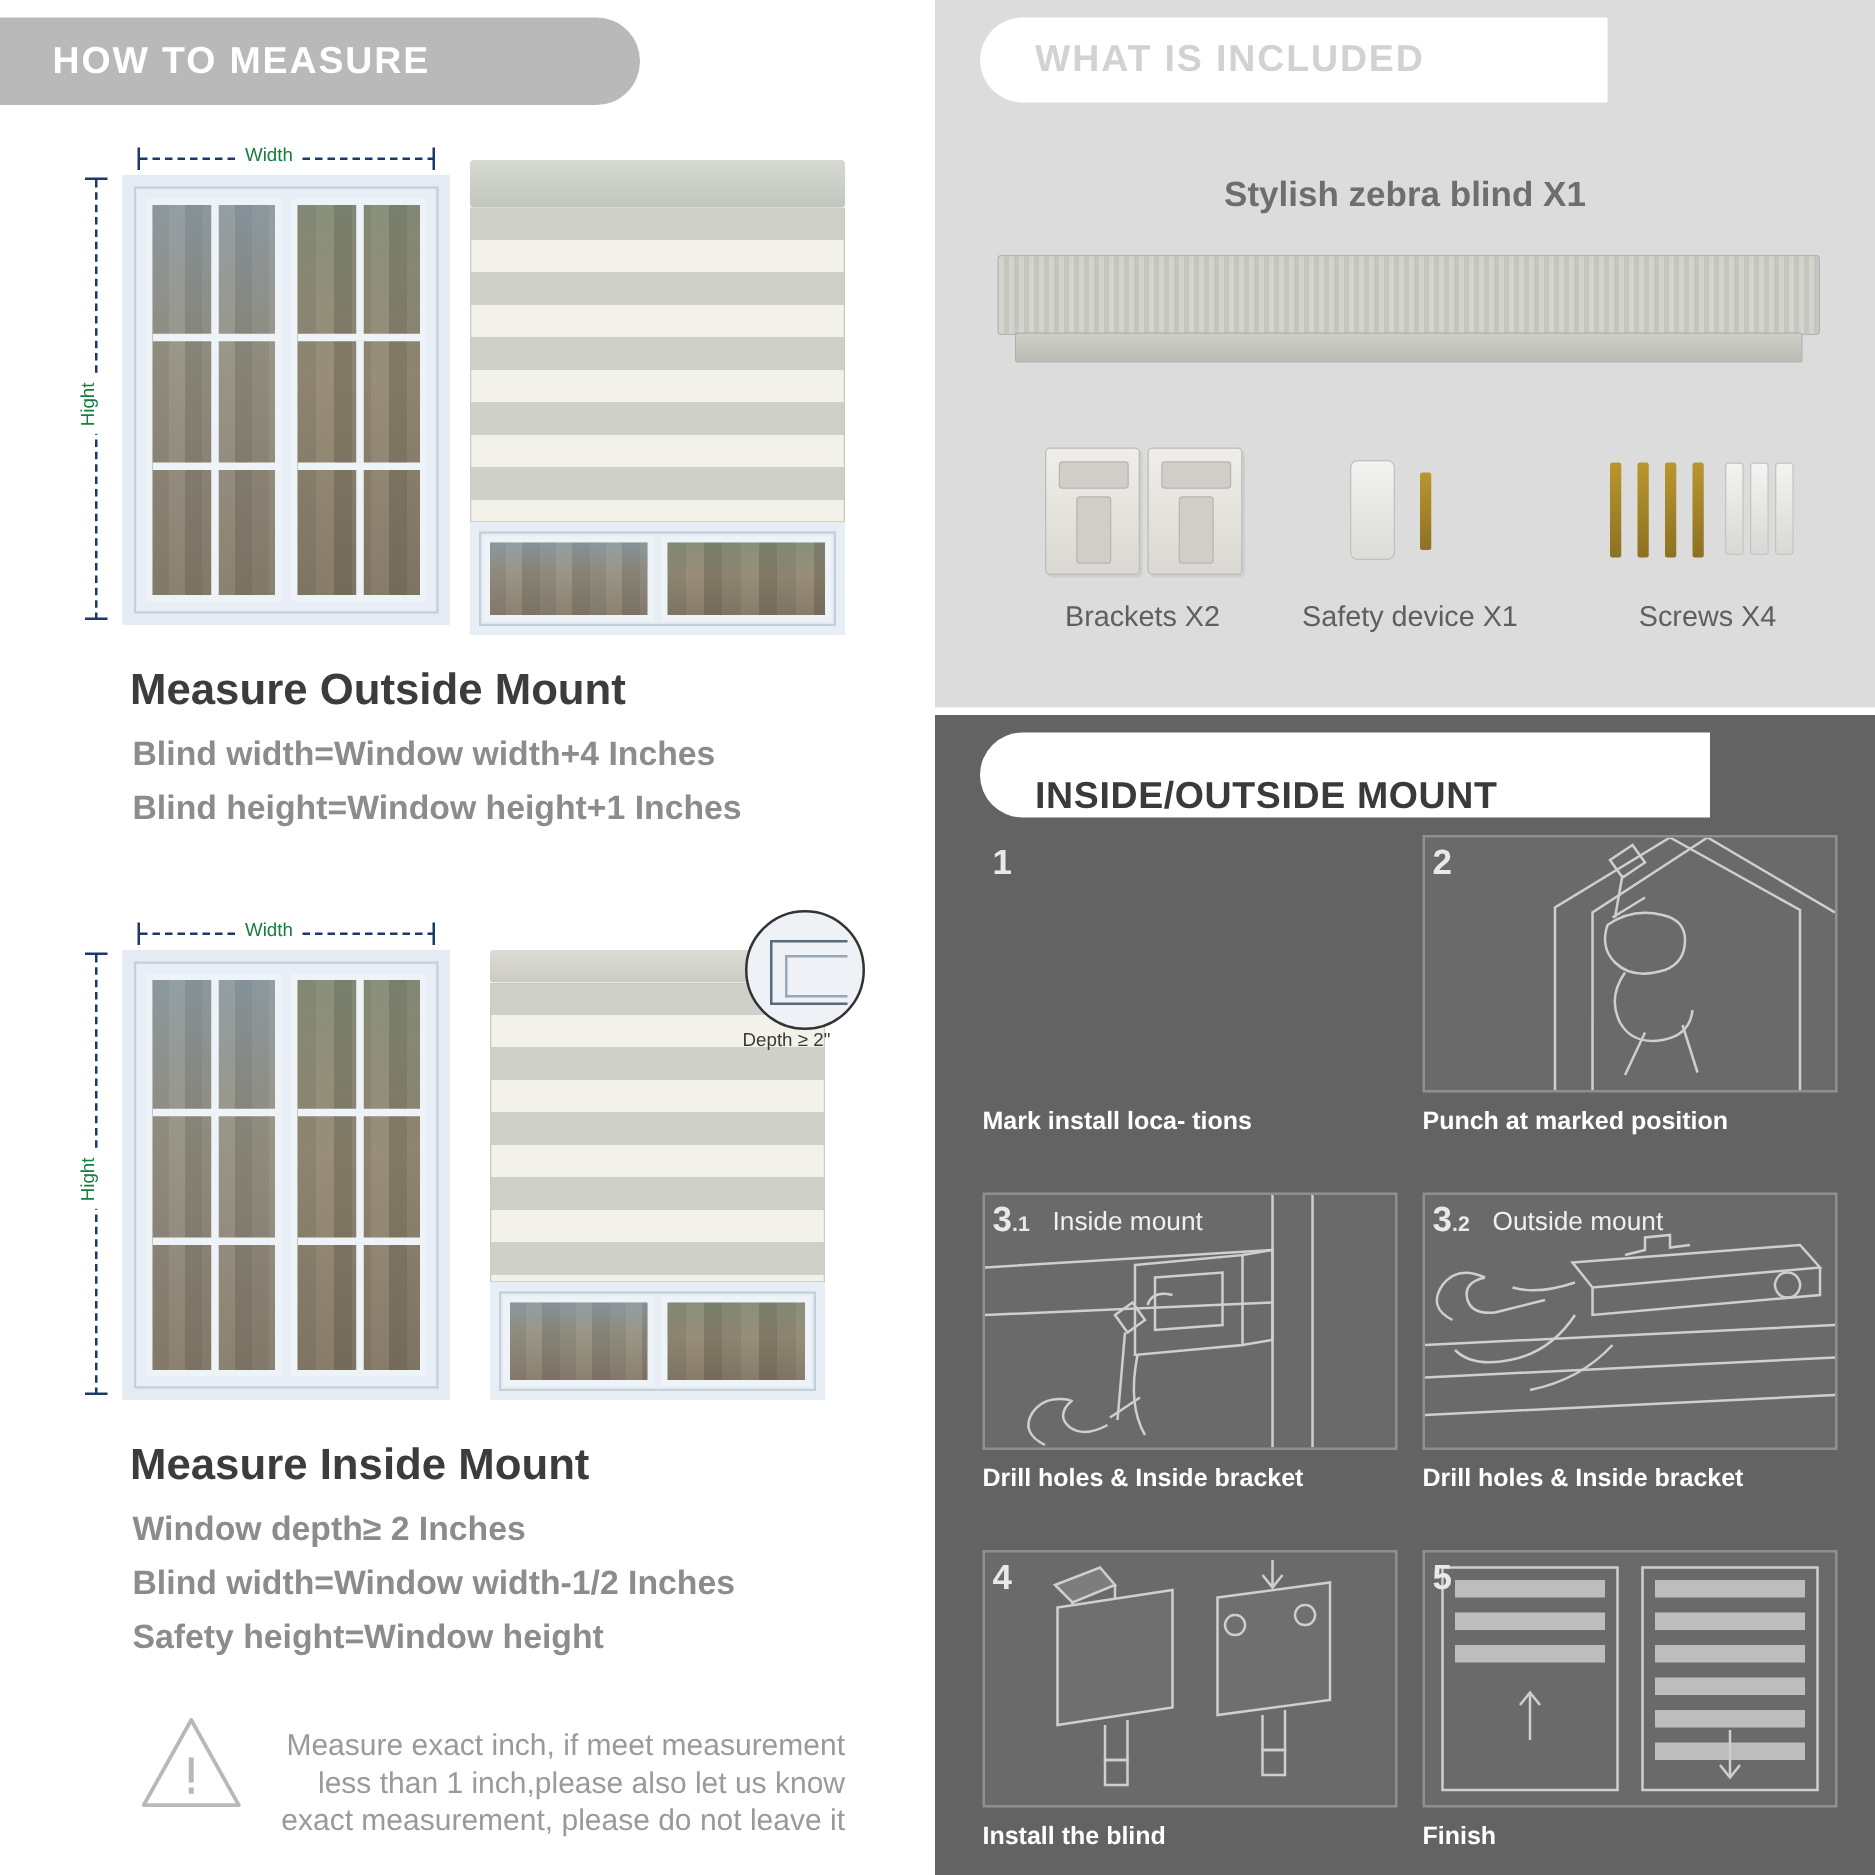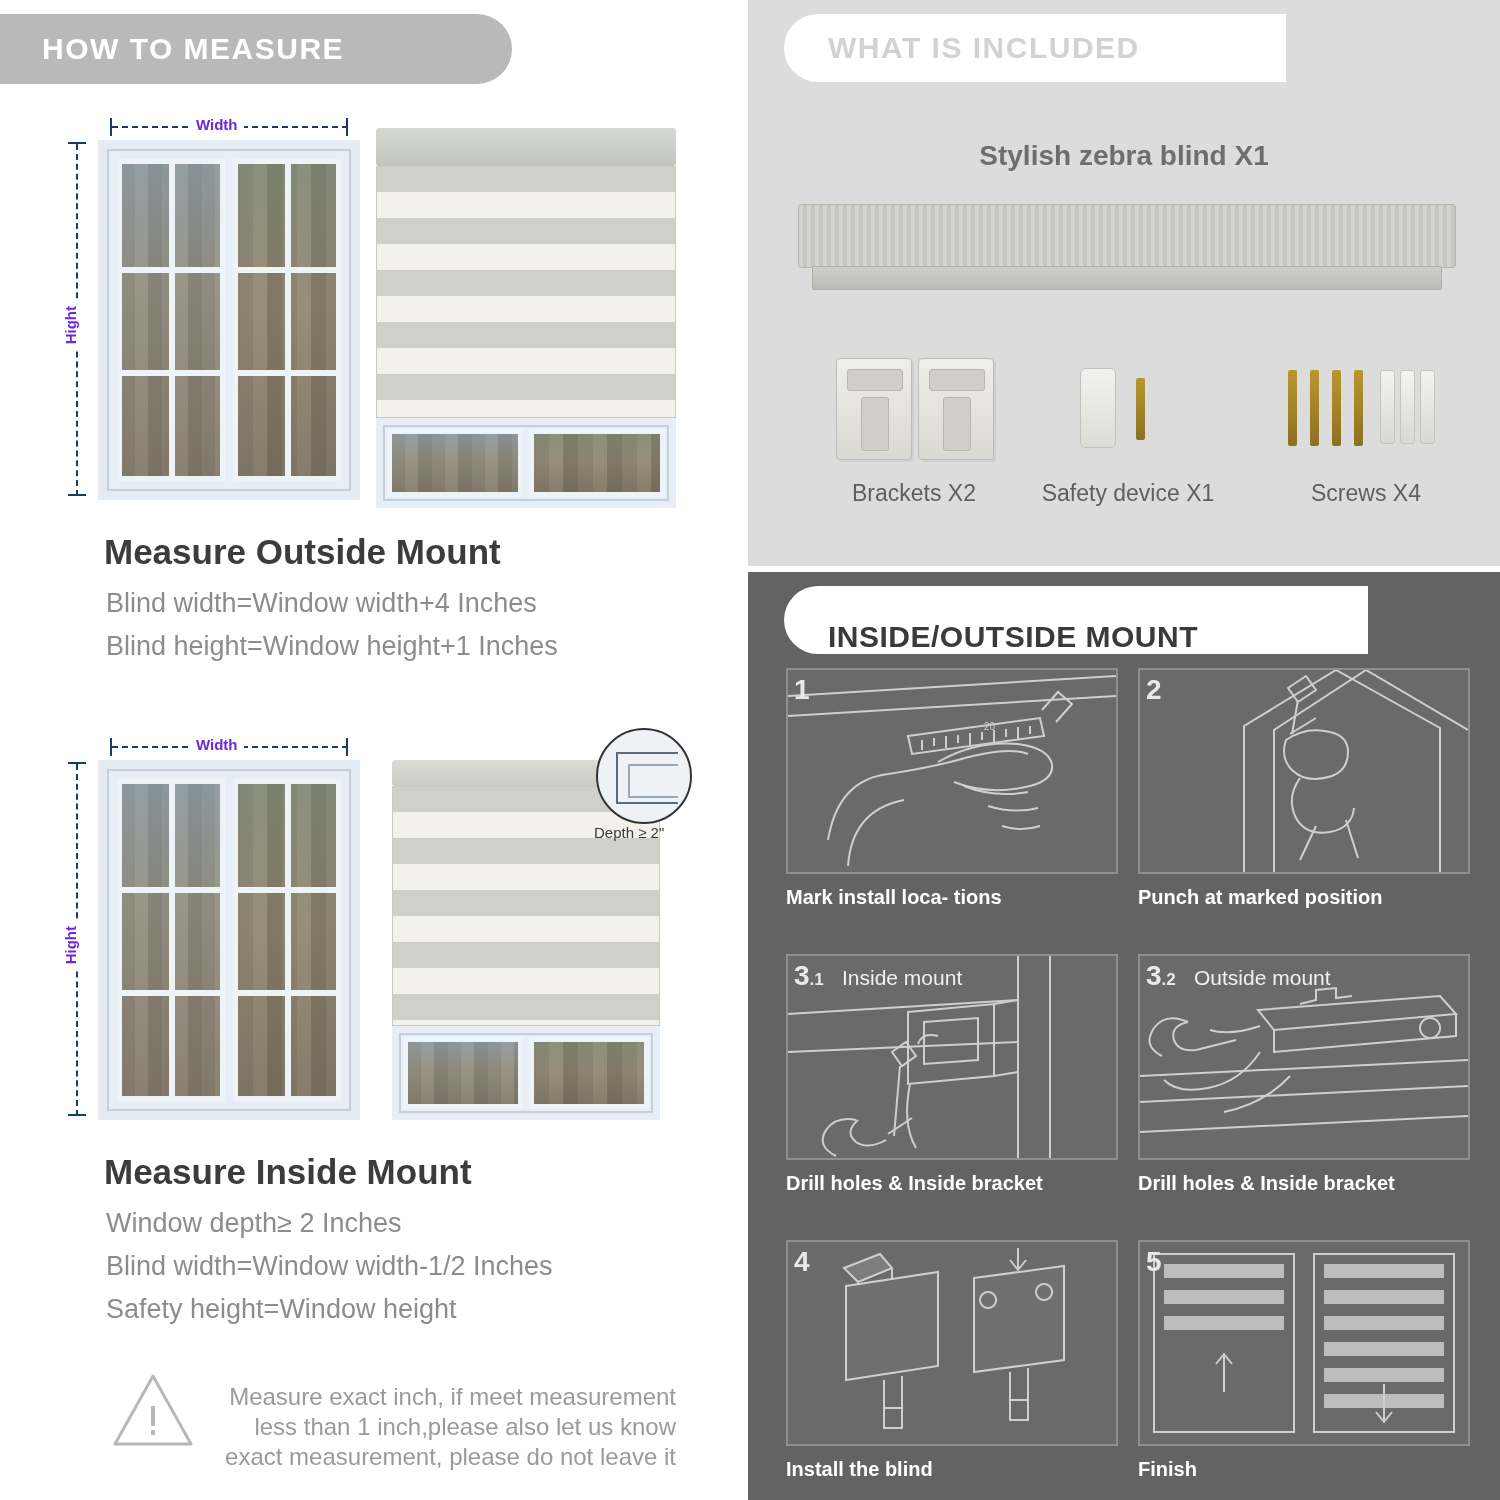--- a/index.html
+++ b/index.html
@@ -63,24 +63,24 @@
   .blind .fabric{position:absolute;left:0;width:100%;
     background:repeating-linear-gradient(180deg,#cfd0c8 0 26px,#f2f1ea 26px 52px);
     box-shadow:0 0 0 1px #c9cac2 inset;}
   .blind .winbelow{position:absolute;left:0;width:100%;
     background:#e8eef5;border:7px solid #e8eef5;box-sizing:border-box;box-shadow:0 0 0 2px #c5cfda inset;}
 
   
   .dim-h{position:absolute;height:1px;border-top:2px dashed #1b3a6b;}
   .dim-v{position:absolute;width:1px;border-left:2px dashed #1b3a6b;}
   .tick{position:absolute;background:#1b3a6b;}
-  .dim-label{position:absolute;font-size:15px;color:#6d28d9;background:#fff;padding:0 6px;font-weight:bold;}
+  .dim-label{position:absolute;font-size:15px;color:#15803d;background:#fff;padding:0 6px;font-weight:normal;}
 
   .m-title{position:absolute;font-size:35px;color:#3c3c3c;font-weight:bold;}
-  .m-line{position:absolute;font-size:27px;color:#8c8c8c;}
+  .m-line{position:absolute;font-size:27px;color:#8c8c8c;font-weight:bold;}
 
   .depth-circle{
     position:absolute;width:92px;height:92px;border-radius:50%;
     border:2px solid #333;background:#eef2f7;overflow:hidden;
   }
   .depth-circle .c1{position:absolute;left:18px;top:22px;width:60px;height:48px;border:2px solid #5a6a7d;border-right:none;}
   .depth-circle .c2{position:absolute;left:30px;top:34px;width:48px;height:30px;border:2px solid #9aa7b5;border-right:none;}
   .depth-label{position:absolute;font-size:15px;color:#3a3a3a;}
 
   .note{position:absolute;}
@@ -310,38 +310,20 @@
   </div>
 
   <div class="right-bot">
     <div class="hdr-mount">
       <span>INSIDE/OUTSIDE MOUNT</span>
     </div>
 
     <div class="steps">
 
       <div class="step" style="left:0;top:0;width:332px;height:268px;">
-        <div class="img" style="width:328px;height:202px;">
-          <svg width="328" height="202" viewBox="0 0 328 202">
-            <g fill="none" stroke="#cfcfcf" stroke-width="2">
-              <path d="M0 26 L328 6"></path>
-              <path d="M0 46 L328 26"></path>
-              <path d="M40 170 q10 -60 60 -66 q40 -6 70 -14 q50 -14 70 -6"></path>
-              <path d="M60 196 q4 -56 56 -66"></path>
-              <path d="M150 92 q38 -22 80 -18 q30 4 34 20 q2 16 -22 22 q-40 10 -76 -4"></path>
-              <path d="M176 116 q30 12 64 6"></path>
-              <path d="M200 136 q26 8 50 2"></path>
-              <path d="M214 156 q20 6 38 0"></path>
-              <path d="M120 66 L252 48 L256 66 L124 84 Z"></path>
-              <path d="M134 70 v10 M146 68 v8 M158 66 v12 M170 65 v8 M182 63 v12 M194 62 v8 M206 60 v12 M218 59 v8 M230 57 v12 M242 56 v8"></path>
-              <path d="M254 40 l16 -18 l14 12 l-16 18"></path>
-            </g>
-            <text x="196" y="60" fill="#cfcfcf" font-size="10" font-family="Liberation Sans, sans-serif">20</text>
-          </svg>
-        </div>
         <div class="num">1</div>
         <div class="cap" style="top:218px;">Mark install loca- tions</div>
       </div>
 
       <div class="step" style="left:352px;top:0;width:332px;height:268px;">
         <div class="img" style="width:328px;height:202px;">
           <svg width="328" height="202" viewBox="0 0 328 202">
             <g fill="none" stroke="#cfcfcf" stroke-width="2">
               <path d="M196 0 L104 56 L104 202"></path>
               <path d="M226 0 L134 60 L134 202"></path>

